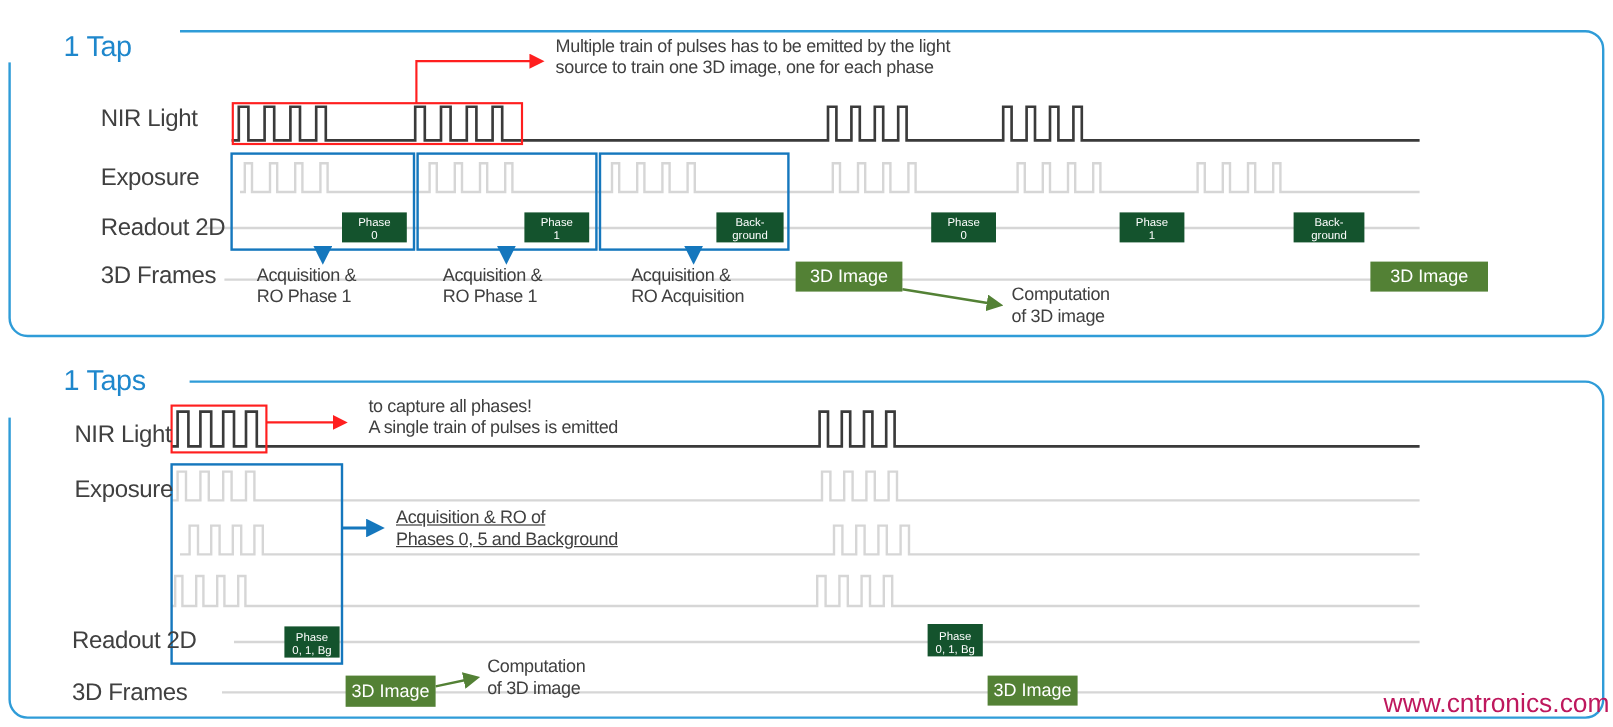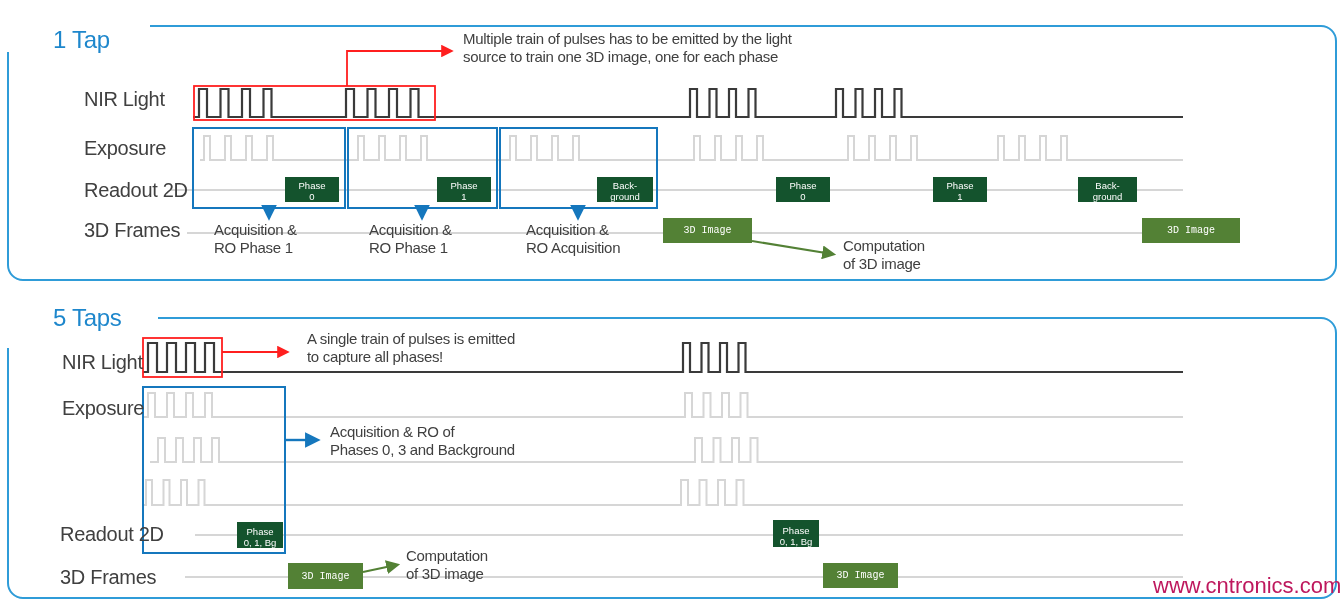--- a/index.html
+++ b/index.html
@@ -6,35 +6,35 @@
   body{position:relative;width:1344px;height:606px;overflow:hidden;
        font-family:"Liberation Sans",sans-serif;color:#404040;}
   .panel-border{position:absolute;border:2px solid #2f9cd8;border-radius:16px;background:transparent;}
   .mask{position:absolute;background:#ffffff;}
   .panel-title{position:absolute;color:#1e87cc;font-size:24px;letter-spacing:-0.3px;white-space:nowrap;}
   .rowlab{position:absolute;font-size:20px;letter-spacing:-0.3px;color:#404040;white-space:nowrap;z-index:3;}
   .ann{position:absolute;font-size:15px;letter-spacing:-0.3px;line-height:18px;color:#404040;white-space:nowrap;z-index:3;}
   .ann div{white-space:nowrap;}
   .blue-label{position:absolute;background:#14532d;color:#ffffff;font-size:9.5px;line-height:11px;
               text-align:center;display:flex;flex-direction:column;justify-content:flex-end;z-index:3;}
-  .green-box{position:absolute;background:#538135;color:#ffffff;font-size:10px;
-             display:flex;align-items:center;justify-content:center;white-space:nowrap;z-index:3;font-family:Liberation Mono, monospace;}
+  .green-box{position:absolute;background:#538135;color:#ffffff;font-size:15px;
+             display:flex;align-items:center;justify-content:center;white-space:nowrap;z-index:3;}
   .watermark{position:absolute;color:#be185d;font-size:22px;white-space:nowrap;z-index:4;}
   svg.artwork{position:absolute;left:0;top:0;z-index:2;pointer-events:none;}
 </style>
 </head>
 <body>
 
 <div class="panel-border" style="left:7px;top:25px;width:1326px;height:252px;"></div>
 <div class="panel-border" style="left:7px;top:317px;width:1326px;height:278px;"></div>
 <div class="mask" style="left:0;top:4px;width:150px;height:48px;"></div>
 <div class="mask" style="left:0;top:298px;width:158px;height:50px;"></div>
 
 <div class="panel-title" style="left:53px;top:26px;">1 Tap</div>
-<div class="panel-title" style="left:53px;top:304px;">5 Taps</div>
+<div class="panel-title" style="left:53px;top:304px;">1 Taps</div>
 
 <svg class="artwork" width="1344" height="606" viewBox="0 0 1344 606" id="wave-svg">
   <defs>
     <marker id="am-red" viewBox="0 0 10 10" refX="7" refY="5" markerWidth="7" markerHeight="7" orient="auto">
       <path d="M0,0 L10,5 L0,10 z" fill="#ff1f1f"></path>
     </marker>
     <marker id="am-blue" viewBox="0 0 10 10" refX="7" refY="5" markerWidth="6.5" markerHeight="6.5" orient="auto">
       <path d="M0,0 L10,5 L0,10 z" fill="#1577bd"></path>
     </marker>
     <marker id="am-green" viewBox="0 0 10 10" refX="7" refY="5" markerWidth="7" markerHeight="7" orient="auto">
@@ -121,27 +121,27 @@
   <div>Computation</div>
   <div>of 3D image</div>
 </div>
 
 <div class="rowlab" style="left:62px;top:351px;">NIR Light</div>
 <div class="rowlab" style="left:62px;top:397px;">Exposure</div>
 <div class="rowlab" style="left:60px;top:523px;">Readout 2D</div>
 <div class="rowlab" style="left:60px;top:566px;">3D Frames</div>
 
 <div class="ann" style="left:307px;top:330px;">
+  <div>to capture all phases!</div>
   <div>A single train of pulses is emitted</div>
-  <div>to capture all phases!</div>
 </div>
 
-<div class="ann" style="left:330px;top:423px;">
+<div class="ann" style="left:330px;top:423px;text-decoration:underline;">
   <div>Acquisition &amp; RO of</div>
-  <div>Phases 0, 3 and Background</div>
+  <div>Phases 0, 5 and Background</div>
 </div>
 
 <div class="blue-label" style="left:237px;top:522px;width:46px;height:26px;">
   <span>Phase</span>
   <span>0, 1, Bg</span>
 </div>
 <div class="blue-label" style="left:773px;top:520px;width:46px;height:27px;">
   <span>Phase</span>
   <span>0, 1, Bg</span>
 </div>

